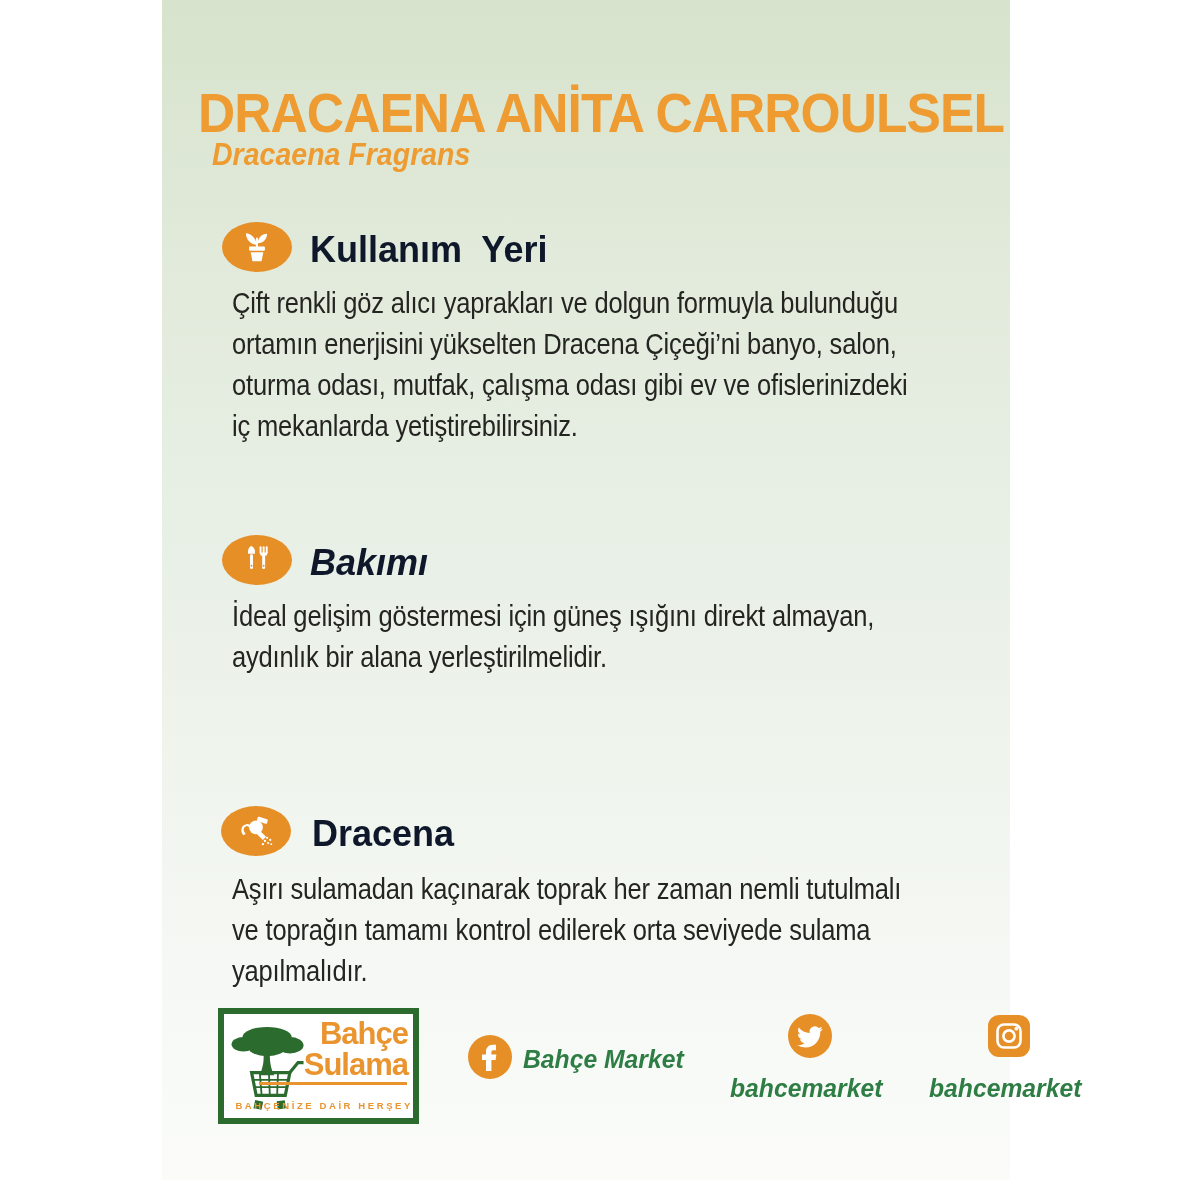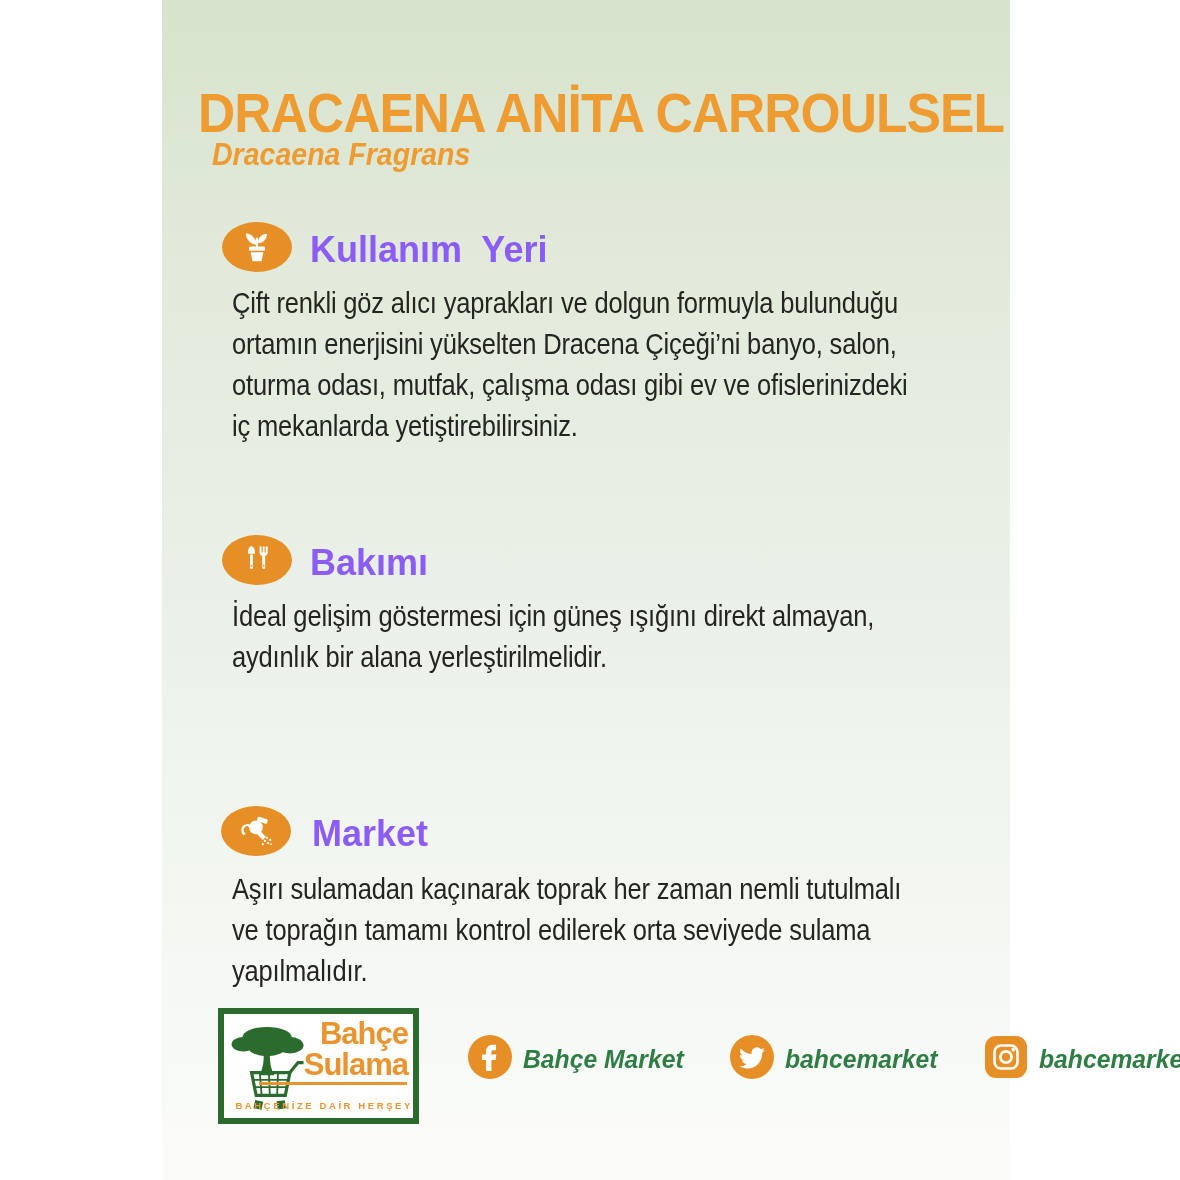--- a/index.html
+++ b/index.html
@@ -19,21 +19,21 @@
   .subtitle{
     position:absolute;left:212px;top:137px;
     font-size:31px;font-style:italic;font-weight:600;color:#ee9b31;
     transform:scaleX(.92);transform-origin:left top;white-space:nowrap;
   }
   .icon-ellipse{
     position:absolute;width:70px;height:50px;border-radius:50%;
     background:#e78f27;display:flex;align-items:center;justify-content:center;
   }
   .sec-heading{
-    position:absolute;font-size:36px;font-weight:bold;color:#8b5cf6;
+    position:absolute;font-size:36px;font-weight:bold;color:#0f172a;
     word-spacing:10px;white-space:nowrap;letter-spacing:0;
   }
   .para{
     position:absolute;font-size:29px;color:#242421;line-height:41px;
     letter-spacing:-0.2px;white-space:pre-line;
     transform:scaleX(.88);transform-origin:left top;
   }
   .logo-box{
     position:absolute;left:218px;top:1008px;width:201px;height:116px;
     border:6px solid #2c6b2e;background:#ffffff;box-sizing:border-box;
@@ -50,21 +50,21 @@
   }
   .social-row{
     position:absolute;left:468px;top:1036px;height:46px;
     display:flex;align-items:center;gap:28px;
   }
   .social-item{display:flex;align-items:center;gap:11px;cursor:pointer;}
   .social-label{
     font-size:26px;font-weight:bold;font-style:italic;color:#2e7d44;white-space:nowrap;
     transform:scaleX(.95);transform-origin:left center;
   }
-  .social-item + .social-item{margin-left:10px;}
+  .social-item + .social-item{margin-left:10px;flex-direction:column;}
 </style>
 </head>
 <body>
 
 <div class="panel"></div>
 
 <div class="title">DRACAENA ANİTA CARROULSEL</div>
 <div class="subtitle">Dracaena Fragrans</div>
 
 <div class="icon-ellipse" style="left:222px;top:222px;">
@@ -88,39 +88,39 @@
     <rect x="11.4" y="12.5" width="2.8" height="14" rx="1.2"></rect>
     <circle cx="12.8" cy="23.5" r="0.9" fill="#e78f27"></circle>
     <rect x="20.5" y="5" width="1.8" height="7" rx="0.9"></rect>
     <rect x="23.4" y="5" width="1.8" height="7" rx="0.9"></rect>
     <rect x="26.3" y="5" width="1.8" height="7" rx="0.9"></rect>
     <path d="M20.5 11 L28.1 11 L27 14 L21.6 14 Z"></path>
     <rect x="22.9" y="13.5" width="2.8" height="13" rx="1.2"></rect>
     <circle cx="24.3" cy="23.5" r="0.9" fill="#e78f27"></circle>
   </svg>
 </div>
-<div class="sec-heading" style="left:310px;top:542px;">Bakımı</div>
+<div class="sec-heading" style="left:310px;top:542px;font-style:italic;">Bakımı</div>
 <div class="para" style="left:232px;top:596px;">İdeal gelişim göstermesi için güneş ışığını direkt almayan,
 aydınlık bir alana yerleştirilmelidir.</div>
 
 <div class="icon-ellipse" style="left:221px;top:806px;">
   <svg width="40" height="38" viewBox="0 0 38 36" fill="#ffffff">
     <path d="M7 22 C3.5 18 5 12 10 11.5 C13 11.2 14.5 13 14.5 15 L12.5 15.5 C12.3 13.8 11 13 9.8 13.4 C6.8 14.3 6.5 18 9.3 20.5 Z"></path>
     <circle cx="19" cy="14.5" r="6.5"></circle>
     <rect x="20" y="5.5" width="10" height="4.5" rx="1.2" transform="rotate(18 25 8)"></rect>
     <path d="M23 18 L28.5 23.5 L25.5 26.5 L20 21 Z"></path>
     <circle cx="29.5" cy="24.5" r="1.1"></circle>
     <circle cx="32.5" cy="26.5" r="1.1"></circle>
     <circle cx="27.5" cy="27.5" r="1.1"></circle>
     <circle cx="30.5" cy="29.5" r="1.1"></circle>
     <circle cx="25.5" cy="30.5" r="1.1"></circle>
     <circle cx="33.5" cy="30.5" r="0.9"></circle>
   </svg>
 </div>
-<div class="sec-heading" style="left:312px;top:813px;">Market</div>
+<div class="sec-heading" style="left:312px;top:813px;">Dracena</div>
 <div class="para" style="left:232px;top:869px;">Aşırı sulamadan kaçınarak toprak her zaman nemli tutulmalı
 ve toprağın tamamı kontrol edilerek orta seviyede sulama
 yapılmalıdır.</div>
 
 <div class="logo-box">
   <div class="logo-art">
     <svg width="82" height="92" viewBox="0 0 90 100" fill="#2c6b2e">
       <ellipse cx="44" cy="16" rx="27" ry="11"></ellipse>
       <ellipse cx="18" cy="24" rx="13" ry="8"></ellipse>
       <ellipse cx="69" cy="25" rx="15" ry="9"></ellipse>

